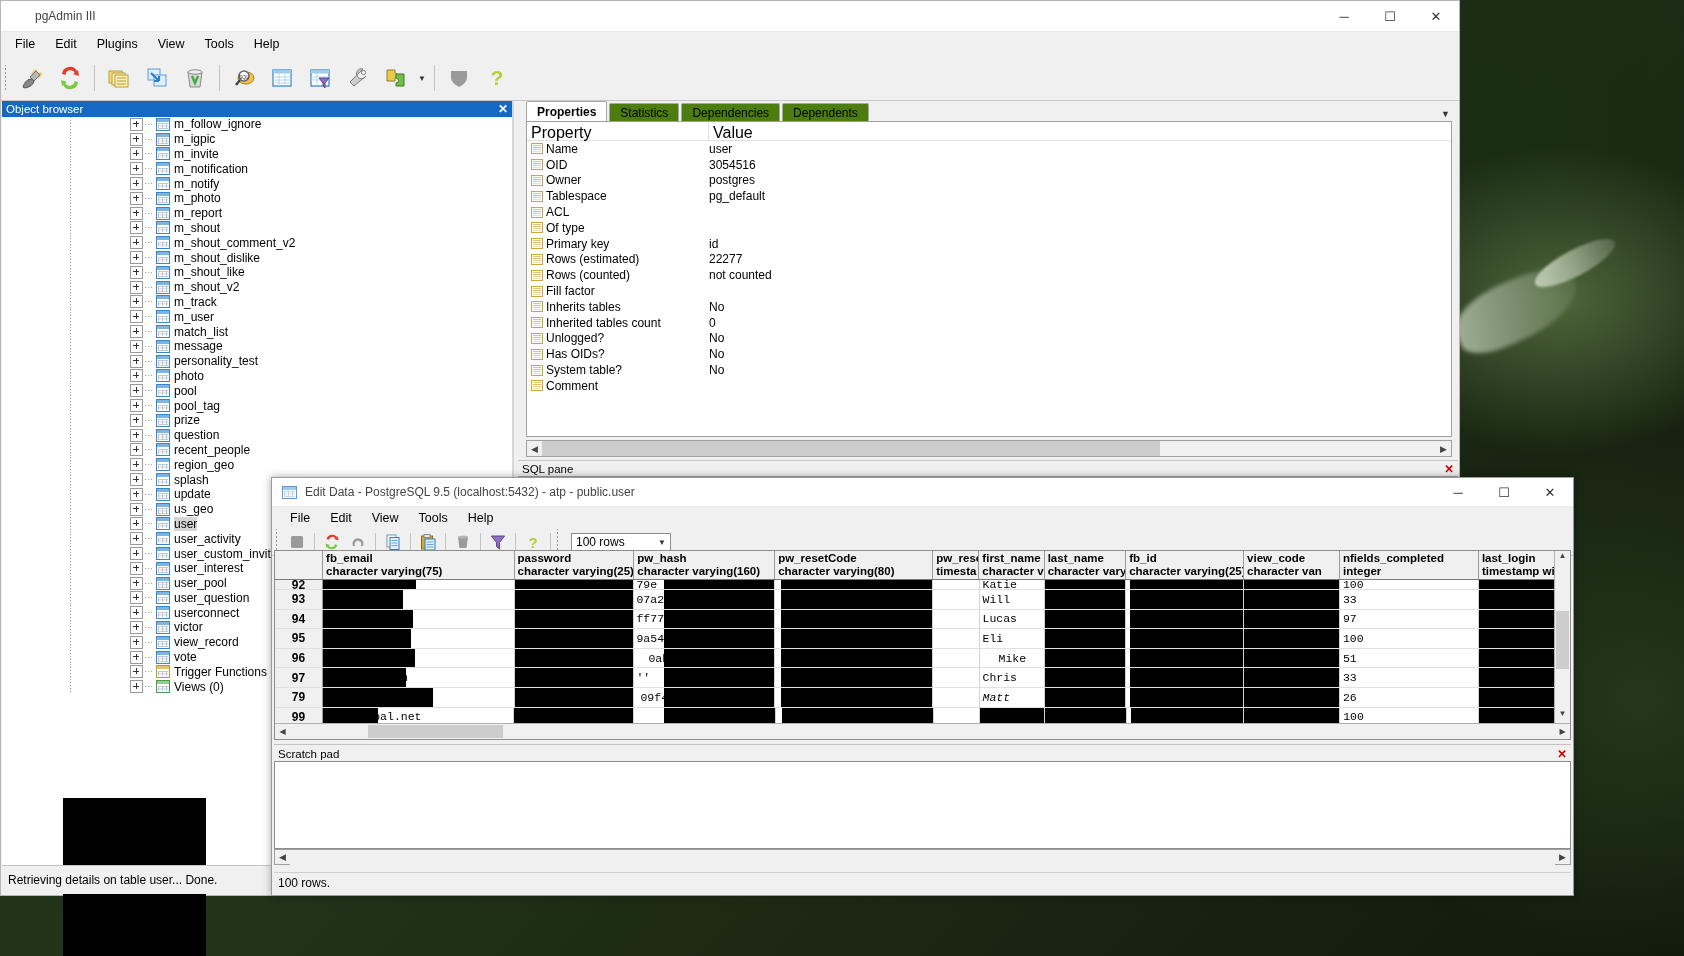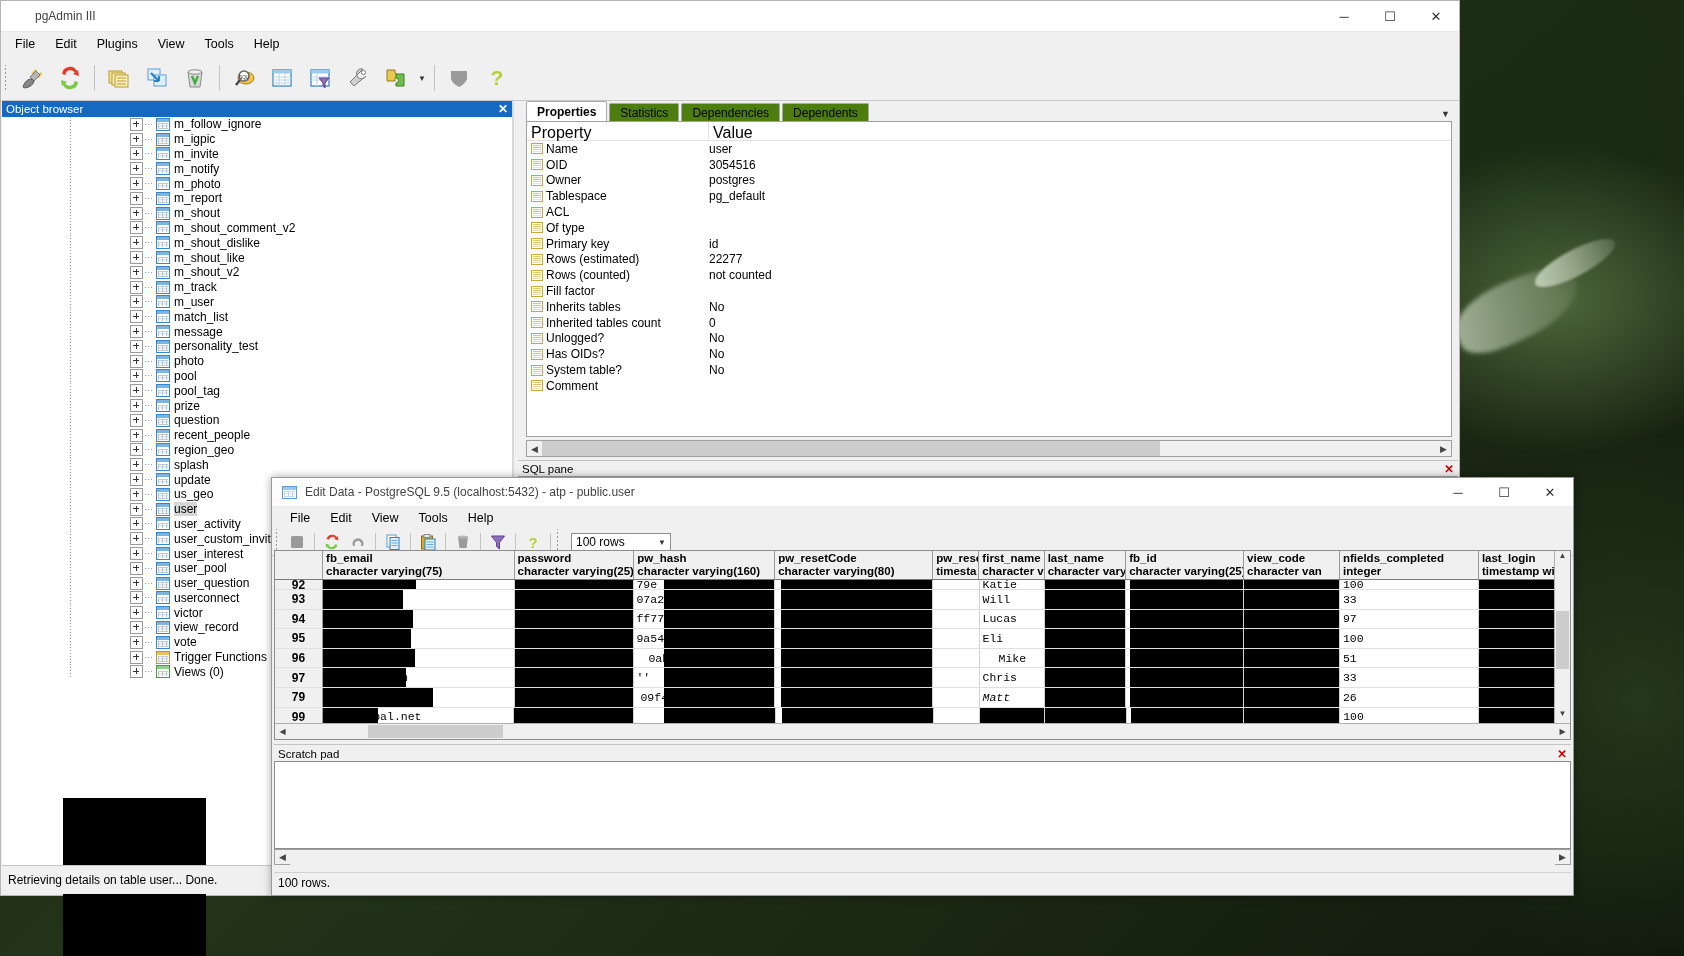--- a/index.html
+++ b/index.html
@@ -321,20 +321,27 @@
           <span class="plus"></span>
           <span class="dots"></span>
           <span class="ticon"></span>
           <span class="tlabel">m_invite</span>
         </div>
         <div class="tnode">
           <span class="indent"></span>
           <span class="plus"></span>
           <span class="dots"></span>
           <span class="ticon"></span>
+          <span class="tlabel">m_notification</span>
+        </div>
+        <div class="tnode">
+          <span class="indent"></span>
+          <span class="plus"></span>
+          <span class="dots"></span>
+          <span class="ticon"></span>
           <span class="tlabel">m_notify</span>
         </div>
         <div class="tnode">
           <span class="indent"></span>
           <span class="plus"></span>
           <span class="dots"></span>
           <span class="ticon"></span>
           <span class="tlabel">m_photo</span>
         </div>
         <div class="tnode">

